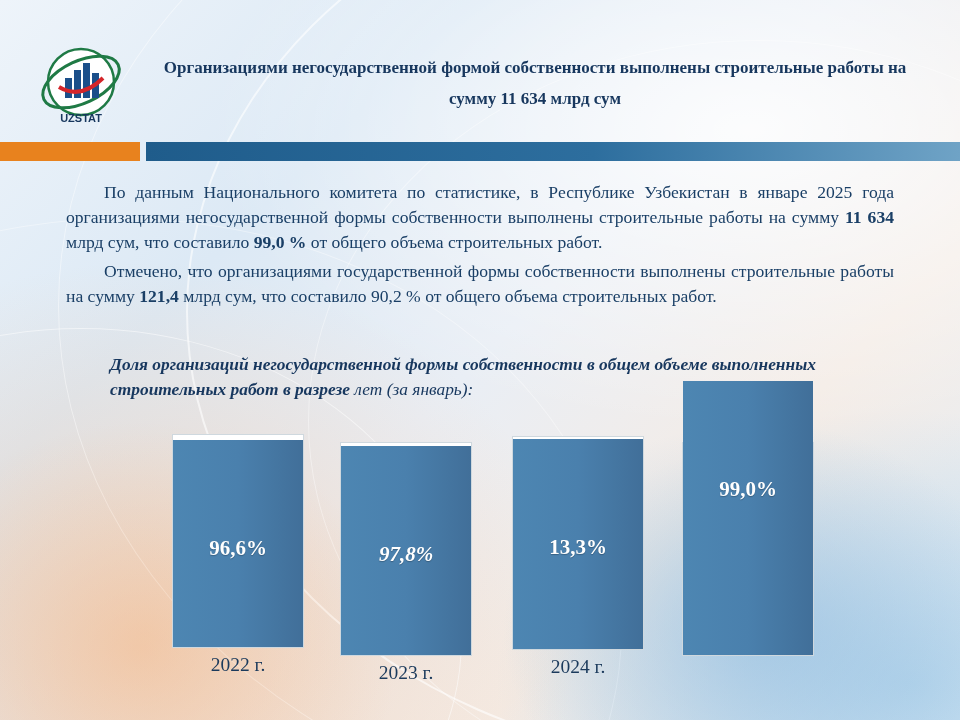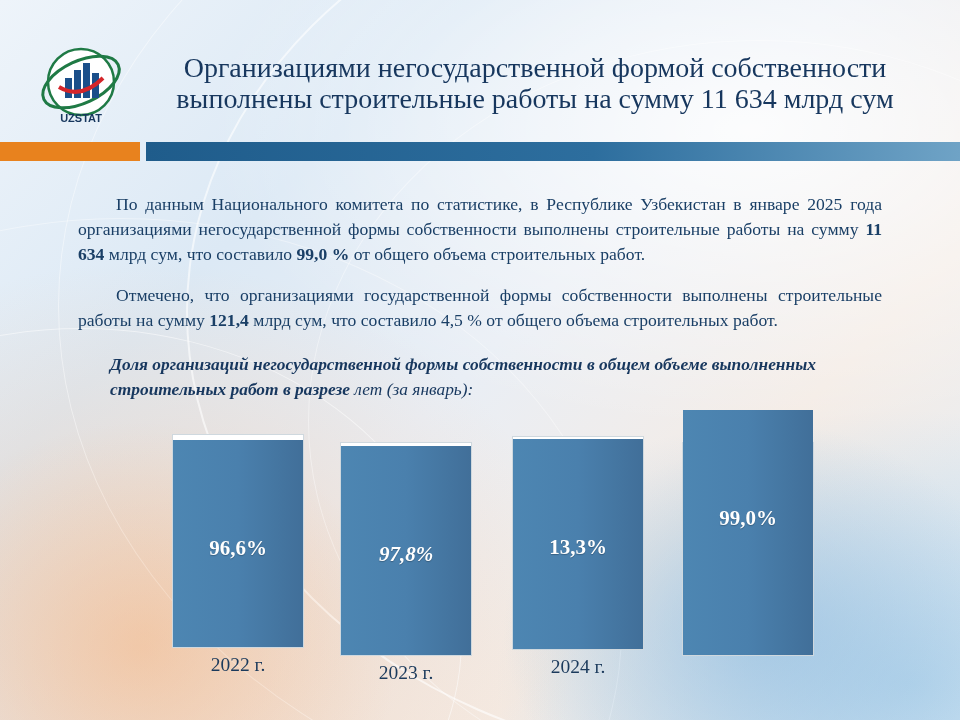--- a/index.html
+++ b/index.html
@@ -59,22 +59,22 @@
     width: 88px;
     height: 88px;
   }
   .title {
     position: absolute;
     left: 140px;
     top: 52px;
     width: 790px;
     text-align: center;
     font-family: "Liberation Serif", serif;
-    font-weight: normal;
-    font-size: 28px;
+    font-weight: bold;
+    font-size: 17px;
     line-height: 31px;
     color: #17375e;
   }
   .rule-wrap {
     position: absolute;
     left: 0;
     top: 142px;
     width: 960px;
     height: 20px;
   }
@@ -96,21 +96,21 @@
     position: absolute;
     left: 62px;
     top: 176px;
     width: 836px;
     font-size: 17.6px;
     line-height: 25px;
     color: #1a3f66;
     text-align: justify;
   }
   .body-text p {
-    margin: 16px;
+    margin: 4px;
     text-indent: 38px;
   }
   .body-text b { font-weight: bold; }
 
   
   .chart-title {
     position: absolute;
     left: 110px;
     top: 352px;
     width: 760px;
@@ -201,21 +201,21 @@
 
   <div class="title">Организациями негосударственной формой собственности выполнены строительные работы на сумму 11 634 млрд сум</div>
 
   <div class="rule-wrap">
     <div class="rule-orange"></div>
     <div class="rule-blue"></div>
   </div>
 
   <div class="body-text">
     <p><span>По данным Национального комитета по статистике, в Республике Узбекистан в январе 2025 года организациями негосударственной формы собственности выполнены строительные работы на сумму </span><b>11 634</b><span> млрд сум, что составило </span><b>99,0 %</b><span> от общего объема строительных работ.</span></p>
-    <p><span>Отмечено, что организациями государственной формы собственности выполнены строительные работы на сумму </span><b>121,4</b><span> млрд сум, что составило 4,5 % от общего объема строительных работ.</span></p>
+    <p><span>Отмечено, что организациями государственной формы собственности выполнены строительные работы на сумму </span><b>121,4</b><span> млрд сум, что составило 90,2 % от общего объема строительных работ.</span></p>
   </div>
 
   <div class="chart-title"><span>Доля организаций негосударственной формы собственности в общем объеме выполненных строительных работ в разрезе </span><span class="plain">лет (за январь):</span></div>
 
   <div class="chart" id="chart">
       <div class="bar-group" style="left: 172px; bottom: 42px;">
         <div class="bar-outer" style="height: 214px;">
           <div class="bar-fill" style="height: 206.724px;">
             <div class="bar-value">96,6%</div>
           </div>
@@ -233,19 +233,19 @@
       <div class="bar-group" style="left: 512px; bottom: 40px;">
         <div class="bar-outer" style="height: 214px;">
           <div class="bar-fill" style="height: 210.362px;">
             <div class="bar-value">13,3%</div>
           </div>
         </div>
         <div class="bar-label">2024 г.</div>
       </div>
       <div class="bar-group" style="left: 682px; bottom: 34px;">
         <div class="bar-outer" style="height: 214px;">
-          <div class="bar-fill" style="height: 245px;">
+          <div class="bar-fill" style="height: 274px;">
             <div class="bar-value">99,0%</div>
           </div>
         </div>
       </div>
     </div>
 </div>
 
 </body></html>

